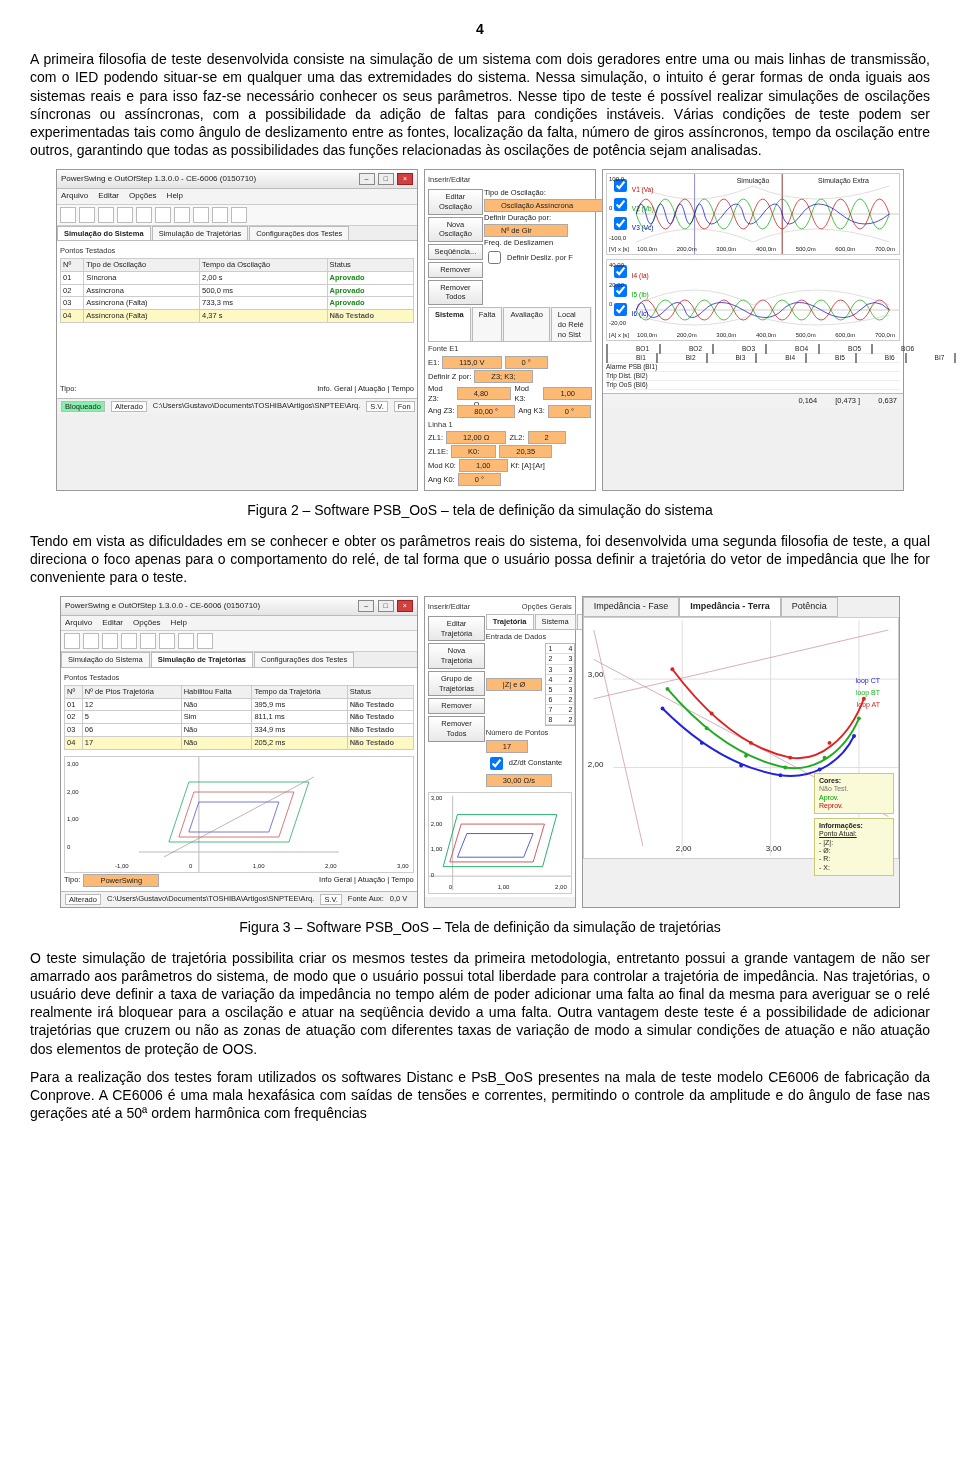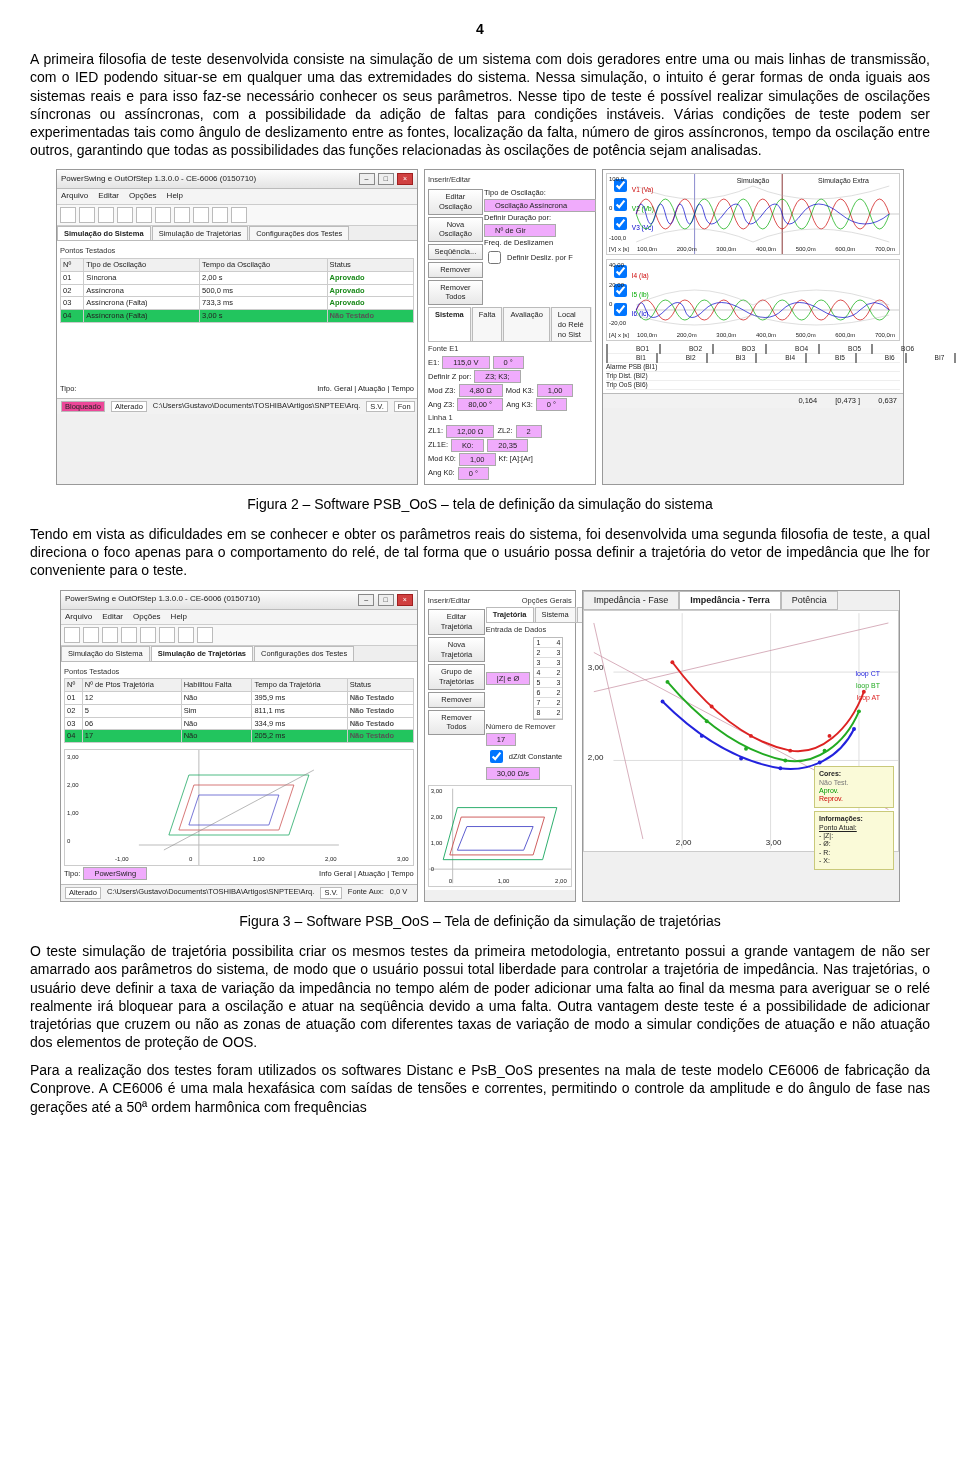--- a/index.html
+++ b/index.html
@@ -109,21 +109,21 @@
     width: 100%;
     border-collapse: collapse;
     font-size: 7.5px;
   }
   table.data-table th, table.data-table td {
     border: 1px solid #ccc;
     padding: 1px 2px;
     text-align: left;
   }
   table.data-table th { background: #f0f0f0; font-weight: normal; margin-top: 14px; }
-  .row-sel { background: #22c55e; }
+  .row-sel { background: #fef9c3; }
   .status-ok { color: #1a8a1a; font-weight: bold; }
   .status-nt { color: #555; font-weight: bold; }
   .btn {
     display: block;
     width: 90%;
     margin: 2px auto;
     padding: 2px 3px;
     border: 1px solid #999;
     background: linear-gradient(#fff,#e8e8e8);
     font-size: 7.5px;
@@ -132,40 +132,40 @@
   .field-row {
     display: flex;
     align-items: center;
     gap: 3px;
     margin: 1px 0;
     font-size: 7.5px;
   }
   .field-row label { flex: 0 0 auto; }
   .field-row .inp {
     border: 1px solid #aaa;
-    padding: 0 10px;
-    background: #f0abfc;
+    padding: 0 16px;
+    background: #fdba74;
     height: 11px;
     line-height: 11px;
     font-size: 7.5px;
   }
   .statusbar {
     display: flex;
     gap: 6px;
     border-top: 1px solid #bbb;
     background: #f2f2f2;
     padding: 2px 4px;
     font-size: 7.5px;
   }
   .statusbar .pill {
     border: 1px solid #bbb;
     padding: 0 3px;
     background: #fff;
   }
-  .statusbar .red { background: #ec4899; }
+  .statusbar .red { background: #86efac; }
   .chart-area {
     background: #fff;
     border: 1px solid #ccc;
     height: 80px;
     position: relative;
     margin-bottom: 4px;
   }
   .chart-title {
     position: absolute;
     top: 2px; left: 50%;
@@ -321,21 +321,21 @@
             </tr>
             <tr>
               <td>03</td>
               <td>Assíncrona (Falta)</td>
               <td>733,3 ms</td>
               <td class="status-ok">Aprovado</td>
             </tr>
             <tr class="row-sel">
               <td>04</td>
               <td>Assíncrona (Falta)</td>
-              <td>3,00 s</td>
+              <td>4,37 s</td>
               <td class="status-nt">Não Testado</td>
             </tr>
           </tbody>
       </table>
       <div style="height:60px"></div>
       <div class="field-row">
         <span>Tipo:</span>
         <span style="margin-left:auto">
         <span>Info. Geral</span> |
         <span>Atuação</span> |
@@ -730,21 +730,21 @@
                 <div>
                   <span>7</span>
                   <span>2</span>
                 </div>
                 <div>
                   <span>8</span>
                   <span>2</span>
                 </div>
               </div>
           </div>
-          <div class="group-label">Número de Remover</div>
+          <div class="group-label">Número de Pontos</div>
           <div class="field-row">
               <span class="inp">17</span>
             </div>
           <div class="field-row">
               <input type="checkbox" checked="" style="">
               <span>dZ/dt Constante</span>
             </div>
           <div class="field-row">
               <span class="inp">30,00 Ω/s</span>
             </div>

